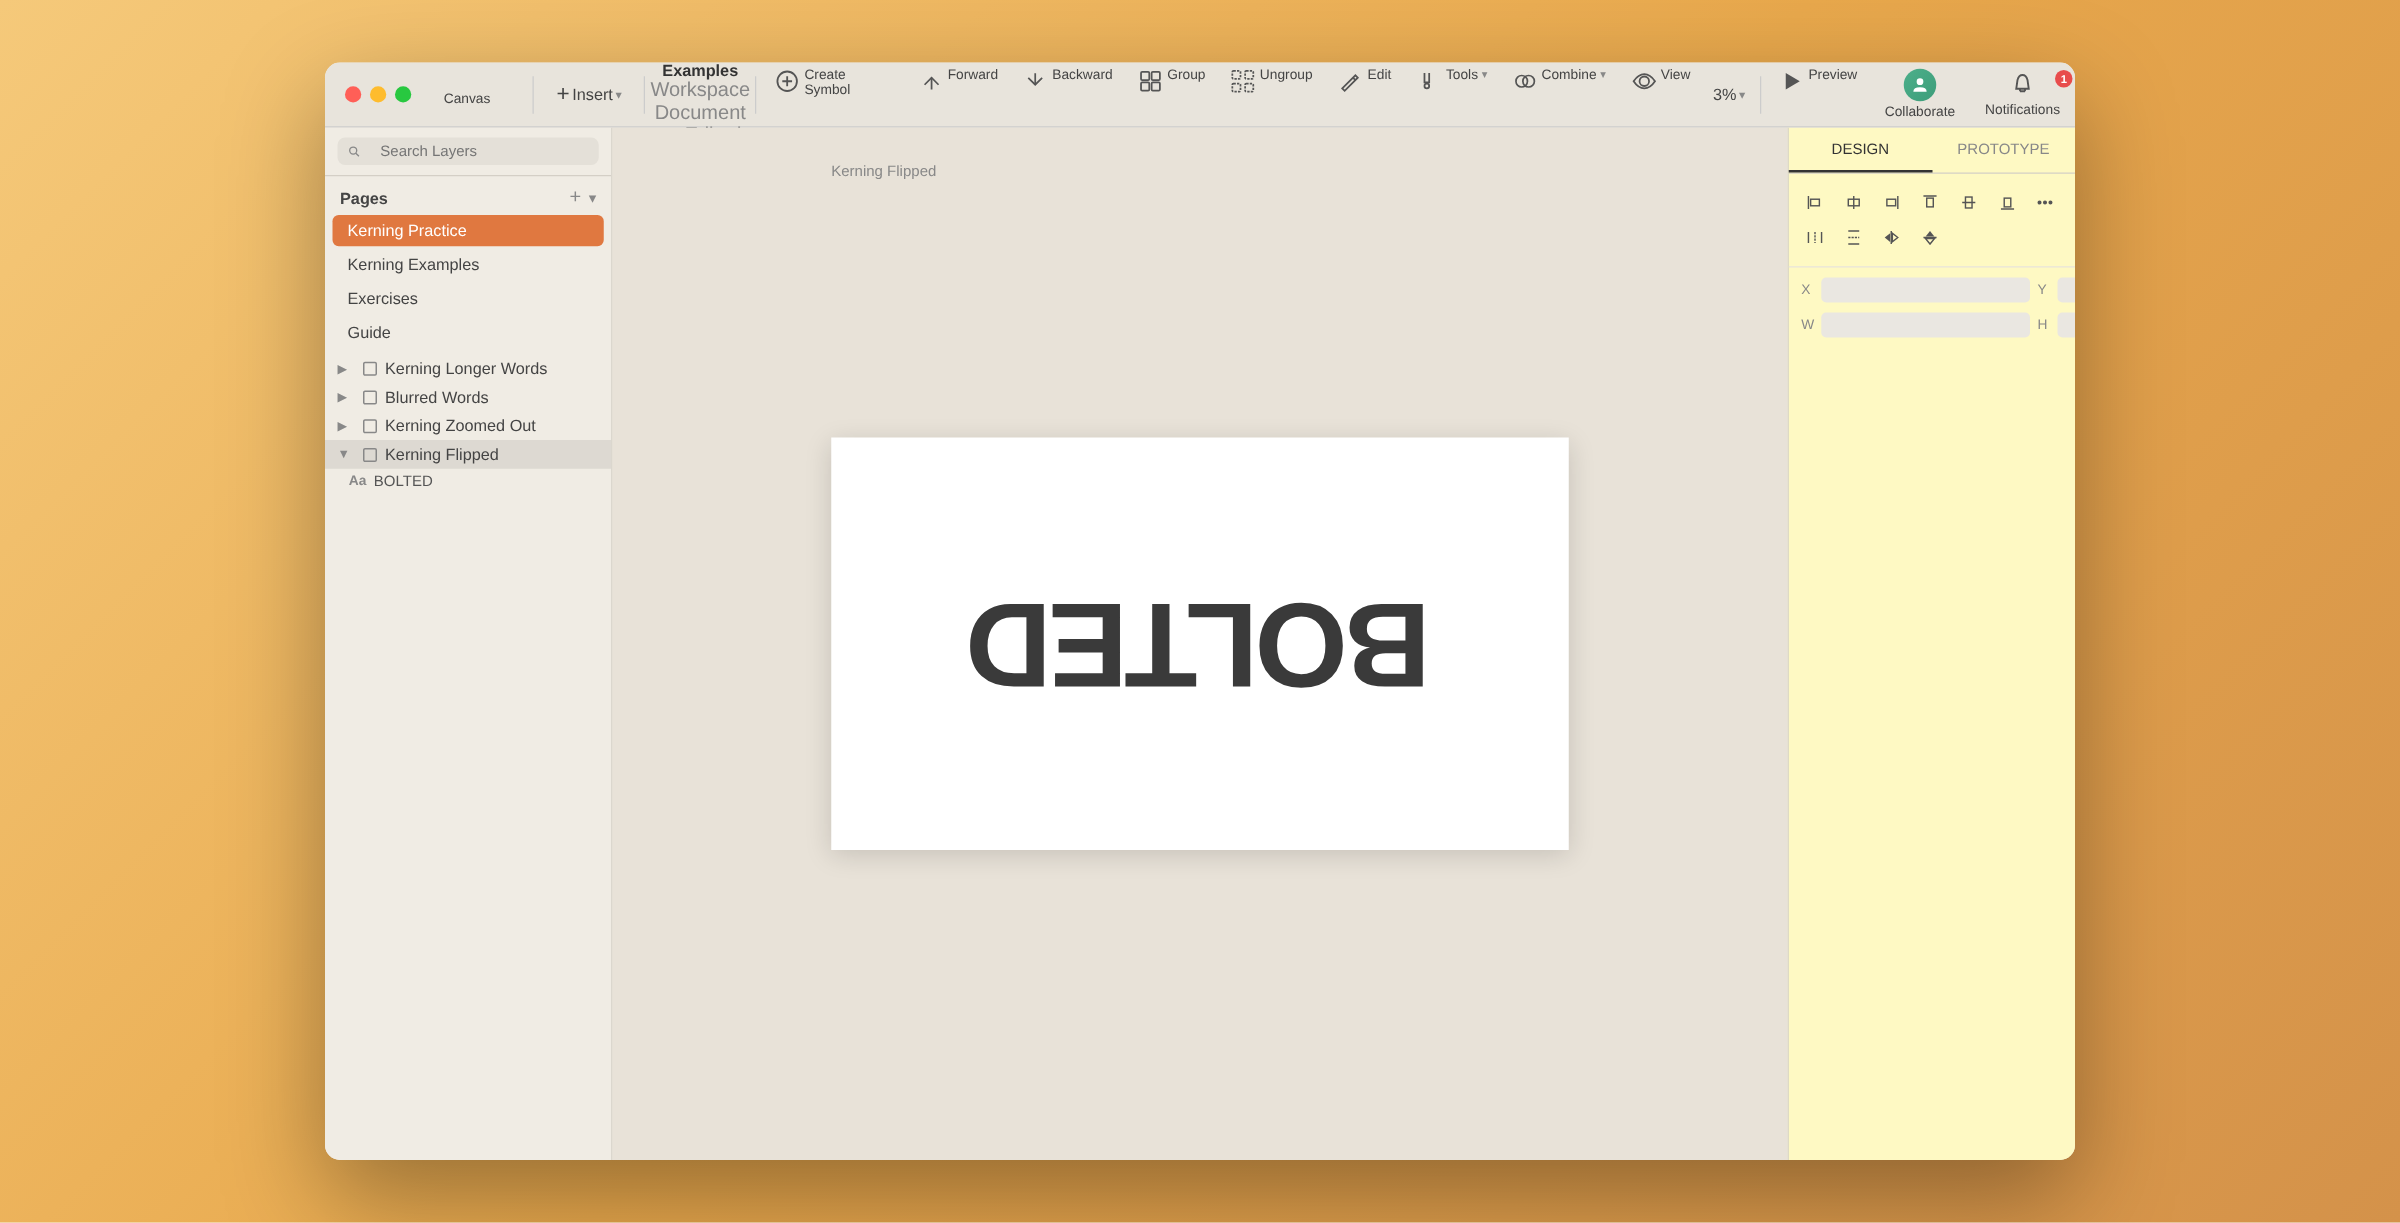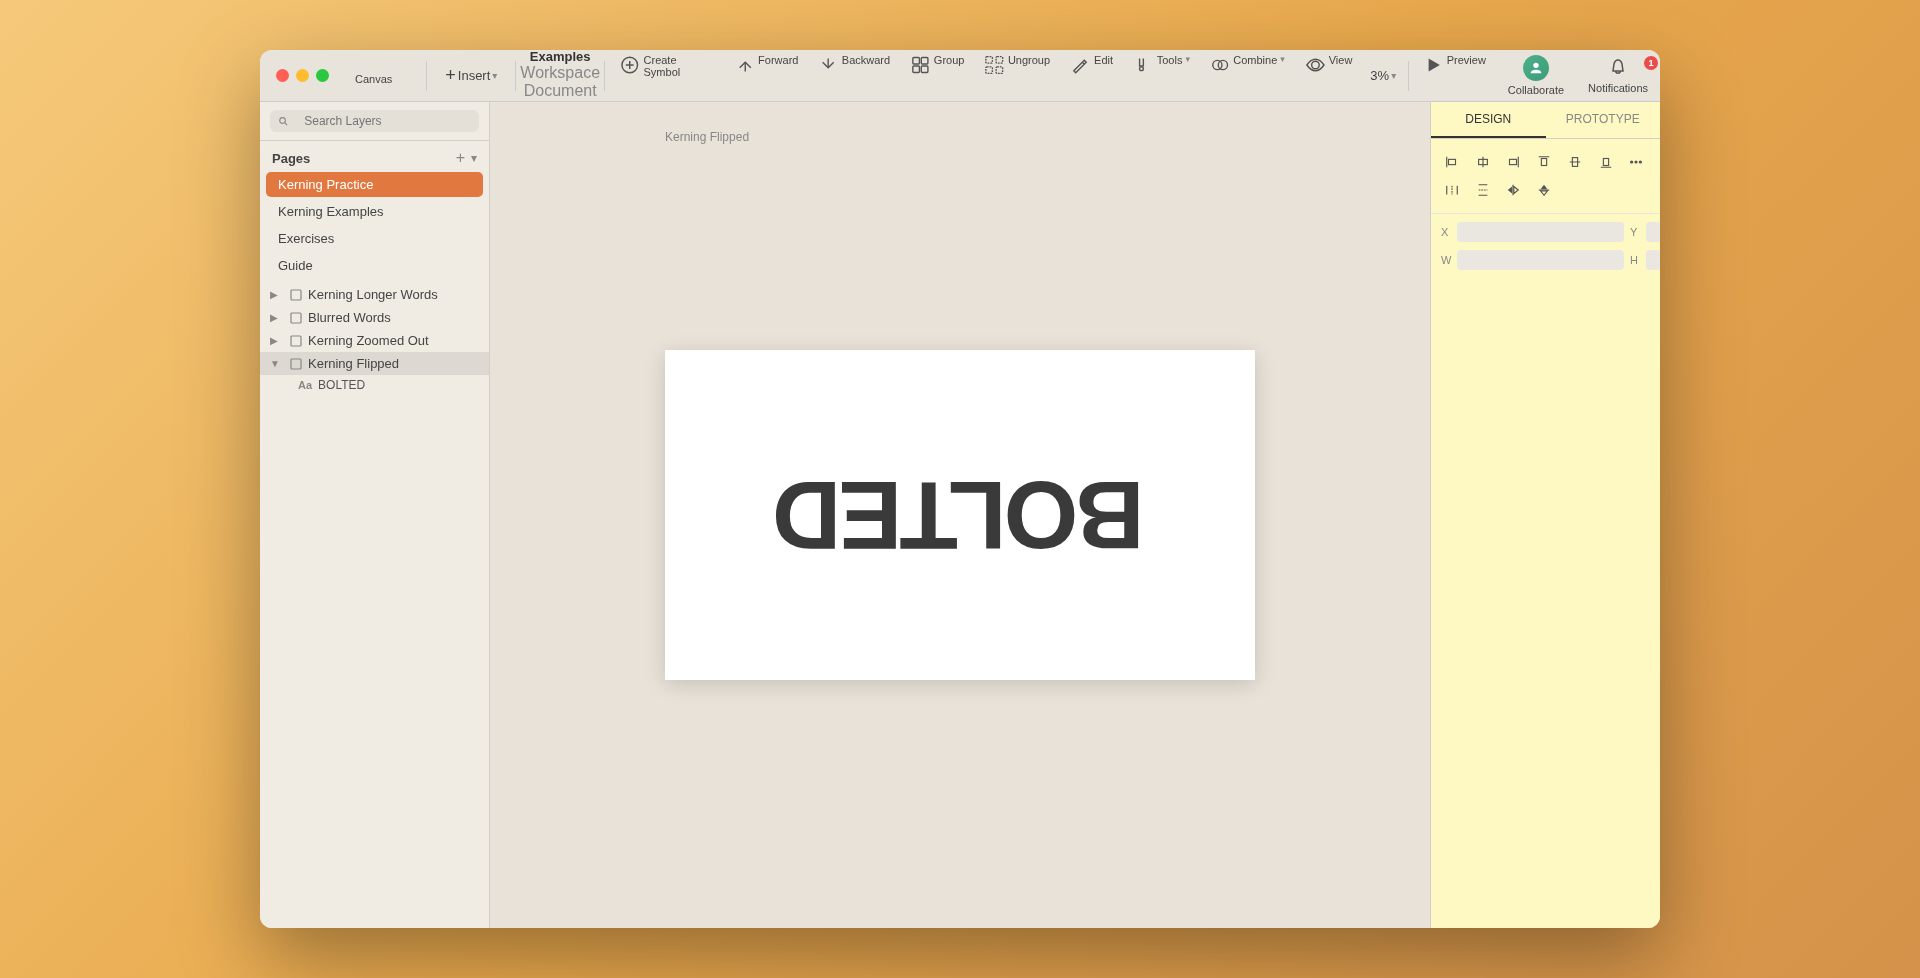--- a/index.html
+++ b/index.html
@@ -180,21 +180,21 @@
       cursor: pointer;
       gap: 5px;
     }
     .layer-item.active { background: rgba(0,0,0,0.08); }
     .layer-item .chevron {
       width: 14px;
       color: #888;
       font-size: 10px;
     }
     .layer-child {
-      padding-left: 38px;
+      padding-left: 19px;
       display: flex;
       align-items: center;
       gap: 6px;
       font-size: 12px;
       color: #555;
       padding-top: 3px;
       padding-bottom: 3px;
       cursor: pointer;
     }
     

